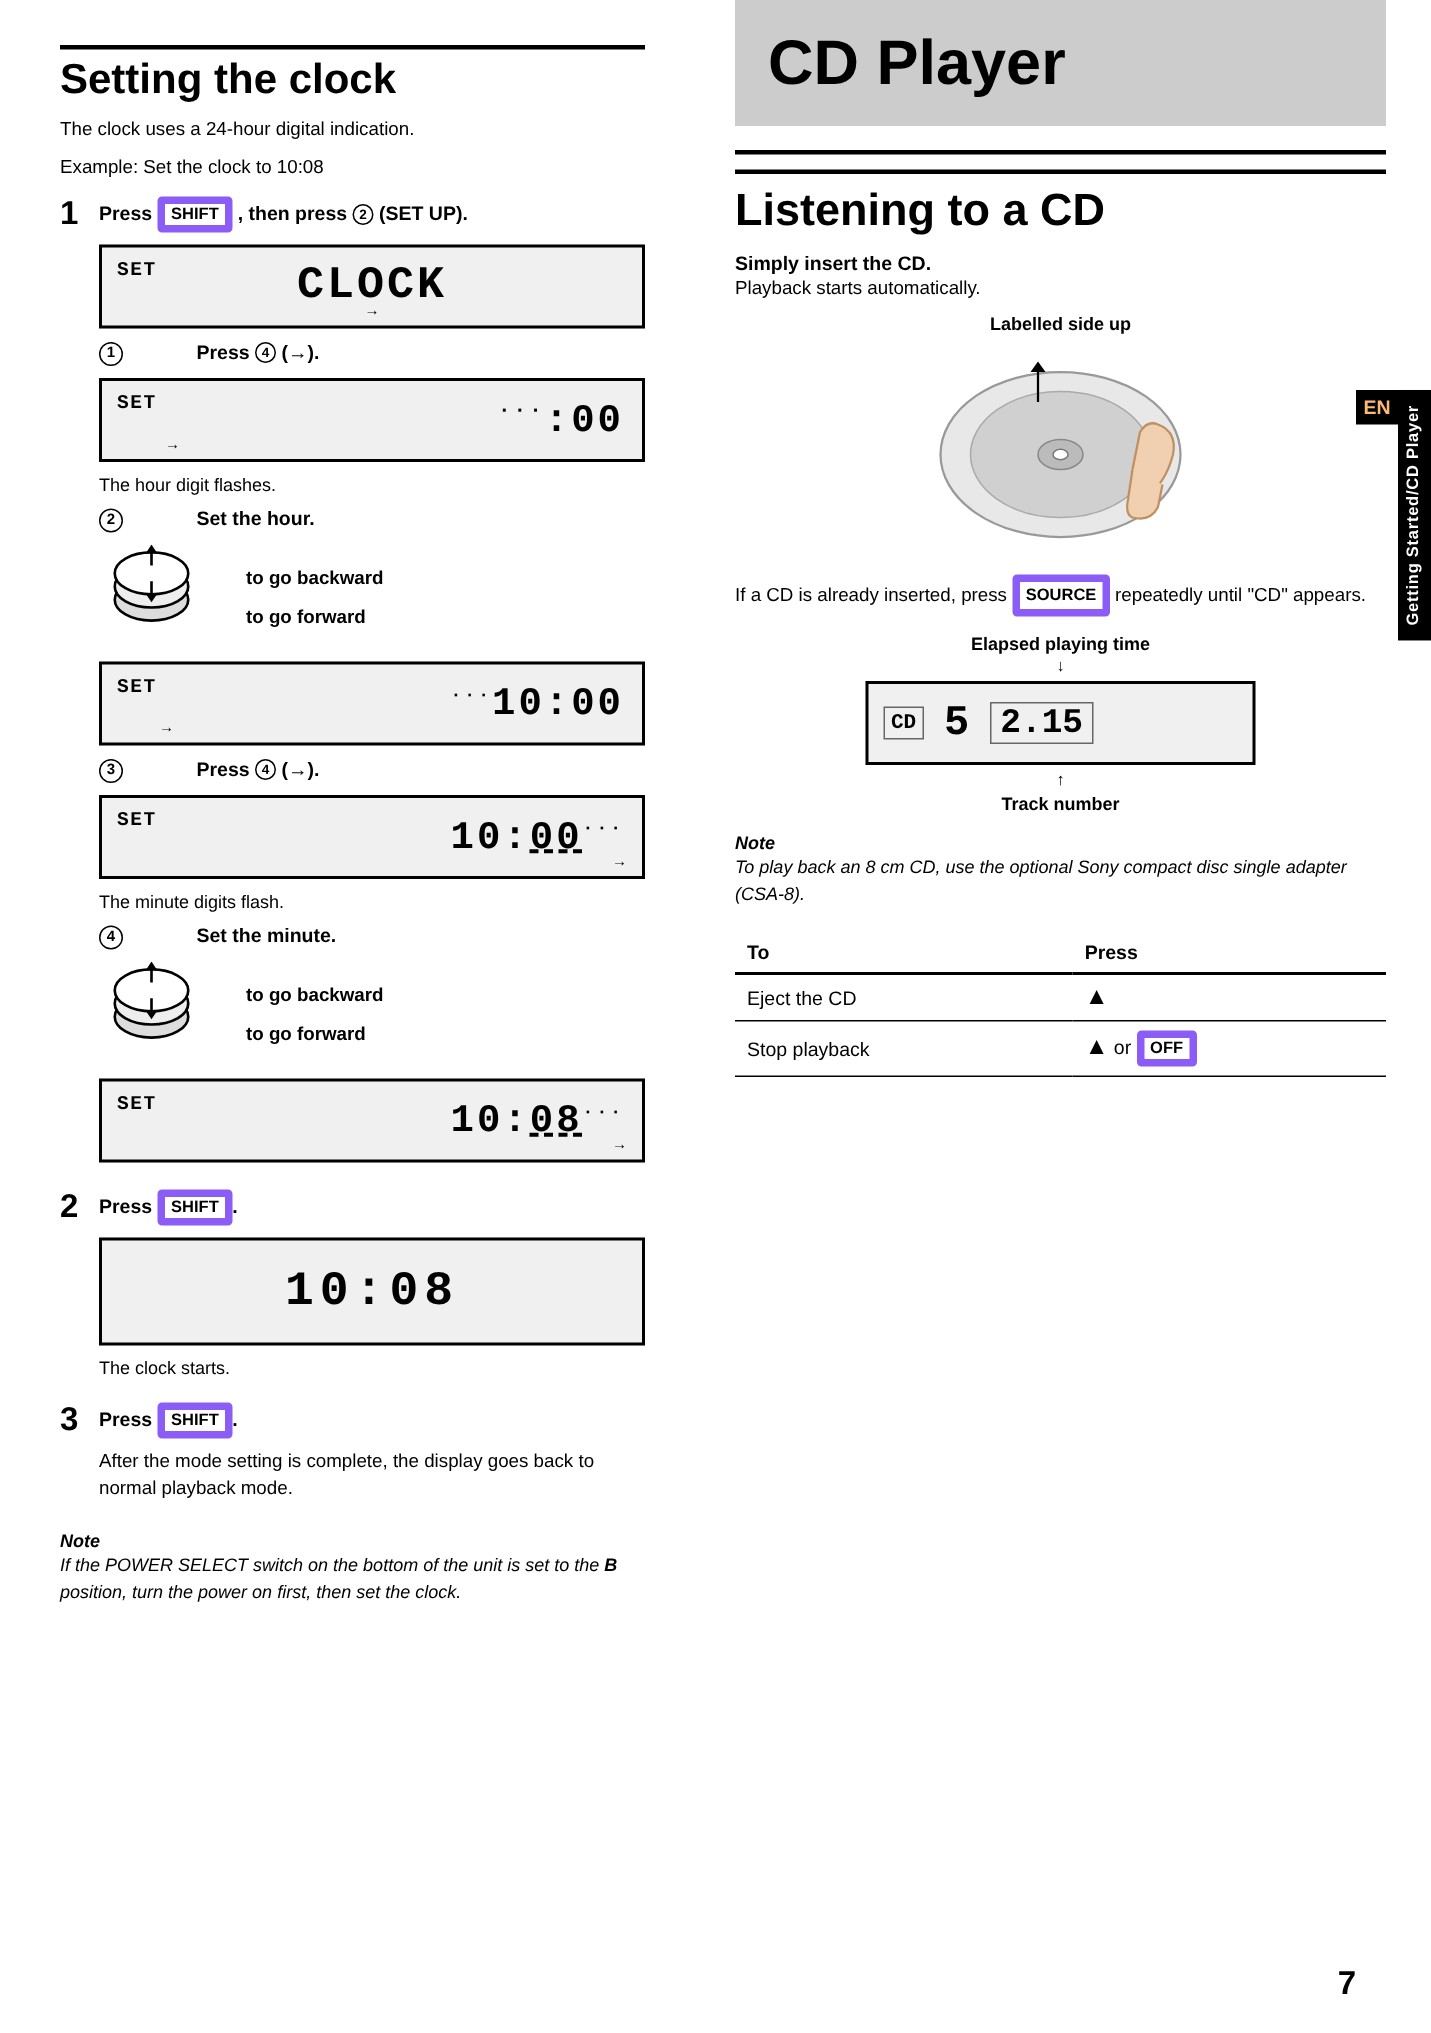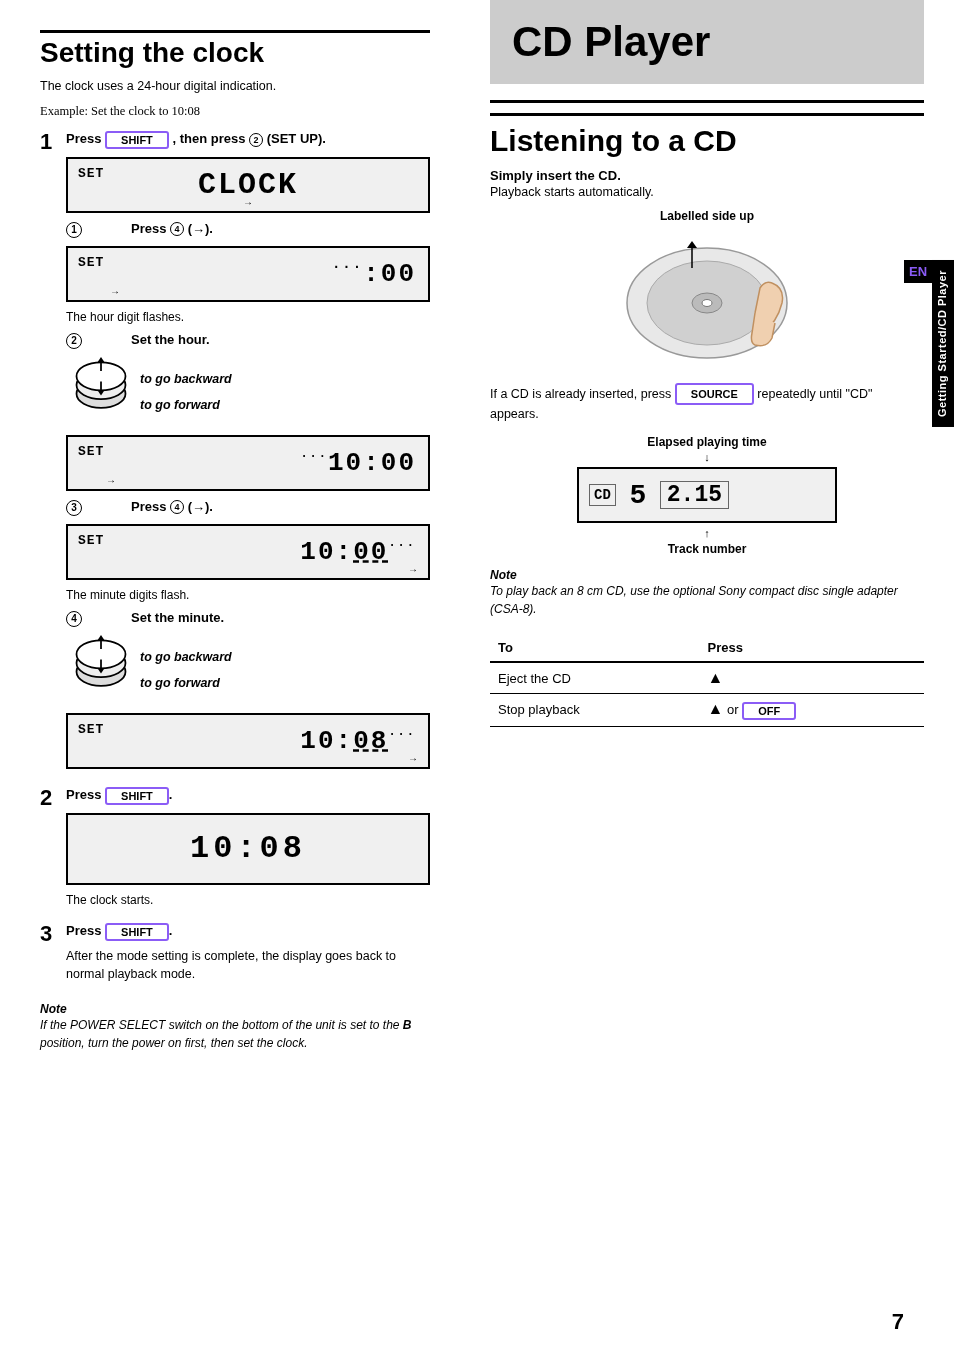--- a/index.html
+++ b/index.html
@@ -50,21 +50,21 @@
       font-weight: bold;
       letter-spacing: 0.5px;
     }
 
     
     .en-badge {
       position: absolute;
       right: 22px;
       top: 260px;
       background: #000;
-      color: #8b5cf6;
+      color: #fdba74;
       font-size: 13px;
       font-weight: bold;
       padding: 4px 5px;
       width: 28px;
       text-align: center;
     }
 
     
     .section-title {
       font-size: 26px;
@@ -144,36 +144,35 @@
 
     
     .small-text {
       font-size: 12px;
       margin-bottom: 6px;
     }
 
     
     .key-badge {
       display: inline-block;
-      border: 2px solid #8b5cf6;
+      border: 5px solid #8b5cf6;
       border-radius: 3px;
-      padding: 1px 14px;
+      padding: 1px 4px;
       font-size: 11px;
       font-weight: bold;
       background: #fff;
       vertical-align: middle;
     }
 
     
     .knob-area {
       display: flex;
       align-items: center;
       margin: 8px 0;
-      gap: 4px;
-      font-style: italic;
+      gap: 28px;
     }
 
     .knob-svg {
       width: 70px;
       height: 70px;
       flex-shrink: 0;
     }
 
     .knob-labels {
       display: flex;
@@ -336,21 +335,21 @@
 <div class="page-container">
 
   <div class="left-col">
 
     <div style="border-top: 3px solid #000; margin-bottom: 8px;">
       <h1 class="section-title" style="border-top:none; padding-top:4px; font-size:28px;">Setting the clock</h1>
     </div>
 
     <p class="body-text">The clock uses a 24-hour digital indication.</p>
 
-    <p class="body-text" style="margin-bottom:10px;font-family:Liberation Serif, serif;">Example: Set the clock to 10:08</p>
+    <p class="body-text" style="margin-bottom:10px;">Example: Set the clock to 10:08</p>
 
     <div class="step">
       <div class="step-number">1</div>
       <div class="step-content">
         <div class="step-label">
           <span>Press</span>
           <span class="key-badge">SHIFT</span>
           <span>, then press</span>
           <span class="circ">2</span>
           <span>(SET UP).</span>

